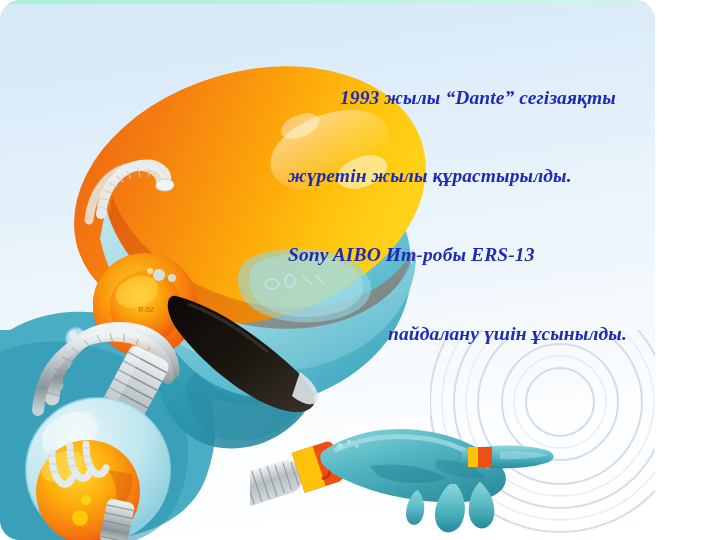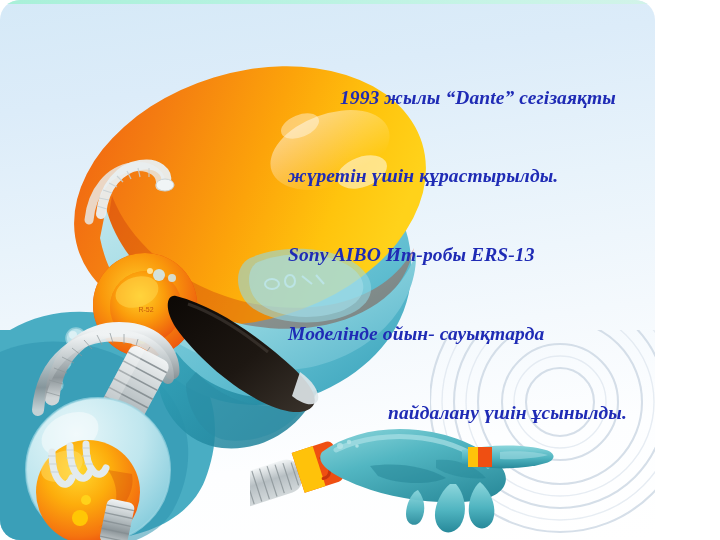--- a/index.html
+++ b/index.html
@@ -373,23 +373,22 @@
       <g>
         <path d="M218 47 h16 v20 h-16 Z" fill="#ffc20a"></path>
         <path d="M228 47 h14 v20 h-14 Z" fill="#ef4f12"></path>
       </g>
       <path d="M250 52 C268 50 288 52 298 55 C288 58 266 60 250 59 Z" fill="#a5dde3" opacity=".55"></path>
     </svg>
   </div>
 
   <div class="text-block">
     <span class="line indent-1">1993 жылы “Dante” сегізаяқты</span>
-    <span class="line">жүретін үшін құрастырылды.</span>
+    <span class="line">жүретін жылы құрастырылды.</span>
     <span class="line">Sony AIBO Ит-робы ERS-13</span>
-    <span class="line">Моделінде ойын- сауықтарда</span>
     <span class="line indent-2"> пайдалану үшін ұсынылды.</span>
     
     
     
     
     
     
   </div>
 
 </div>

